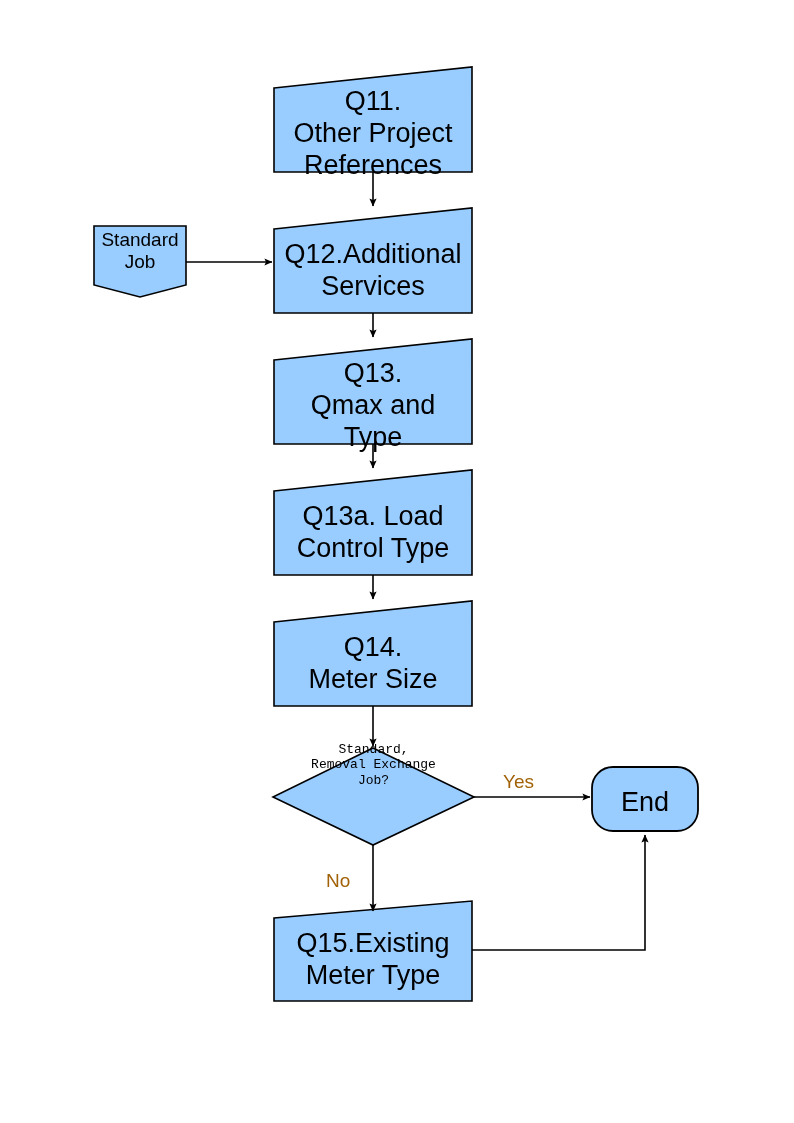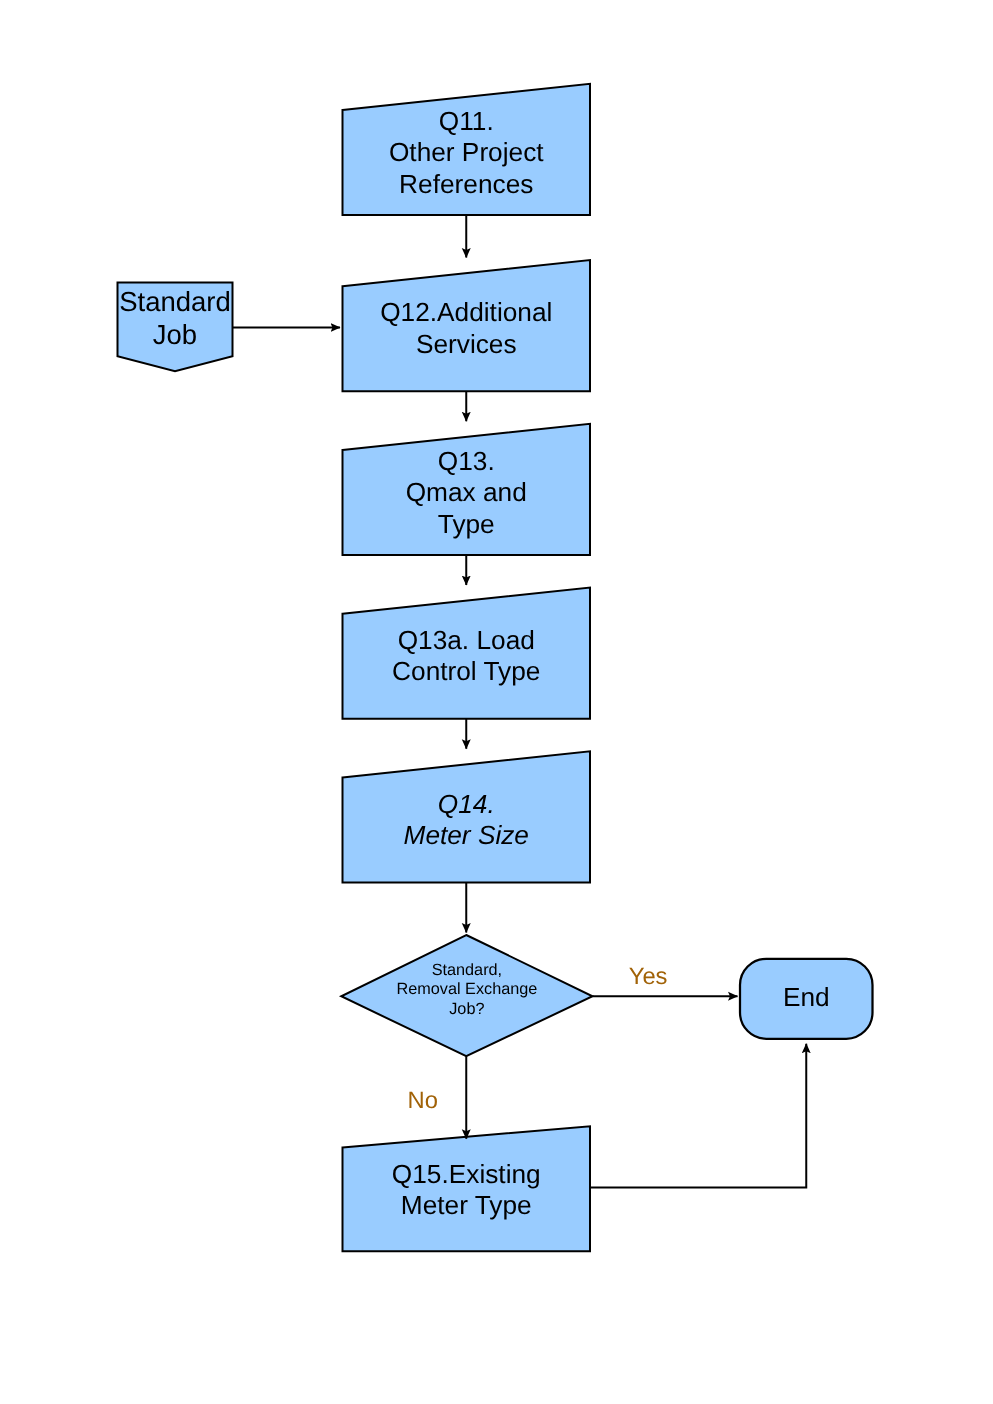--- a/index.html
+++ b/index.html
@@ -29,22 +29,22 @@
     white-space: pre-line;
     pointer-events: none;
     font-family: "Liberation Sans", sans-serif;
   }
   .edge-label {
     position: absolute;
     color: #a16207;
     font-size: 19px;
     font-family: "Liberation Sans", sans-serif;
   }
-  .lbl-big   { font-size: 21px; }
-  .lbl-mid   { font-size: 22px; }
+  .lbl-big   { font-size: 27px; }
+  .lbl-mid   { font-size: 19px; }
   .lbl-small { font-size: 13px; }
 </style>
 </head>
 <body>
 
 <svg id="flowchart-canvas" viewBox="0 0 794 1123" xmlns="http://www.w3.org/2000/svg">
 
   <defs>
     <marker id="arrowhead" markerWidth="9" markerHeight="9" refX="7.6" refY="4" orient="auto" markerUnits="userSpaceOnUse">
       <path d="M0,0.4 L8,4 L0,7.6 L1.6,4 Z" fill="#000000"></path>
@@ -99,24 +99,24 @@
 <div class="node-label lbl-big" style="left:274px; top:239px; width:198px;">Q12.Additional
 Services</div>
 
 <div class="node-label lbl-big" style="left:274px; top:358px; width:198px;">Q13.
 Qmax and
 Type</div>
 
 <div class="node-label lbl-big" style="left:274px; top:501px; width:198px;">Q13a. Load
 Control Type</div>
 
-<div class="node-label lbl-big" style="left:274px; top:632px; width:198px;font-style:italic;">Q14.
+<div class="node-label lbl-big" style="left:274px; top:632px; width:198px;">Q14.
 Meter Size</div>
 
-<div class="node-label lbl-small" style="left:273px; top:768px; width:201px;">Standard,
+<div class="node-label lbl-small" style="left:273px; top:742px; width:201px;font-family:Liberation Mono, monospace;">Standard,
 Removal Exchange
 Job?</div>
 
 <div class="node-label lbl-big" style="left:592px; top:787px; width:106px;">End</div>
 
 <div class="node-label lbl-big" style="left:274px; top:928px; width:198px;">Q15.Existing
 Meter Type</div>
 
 <div class="edge-label" style="left:503px; top:771px;">Yes</div>
 

